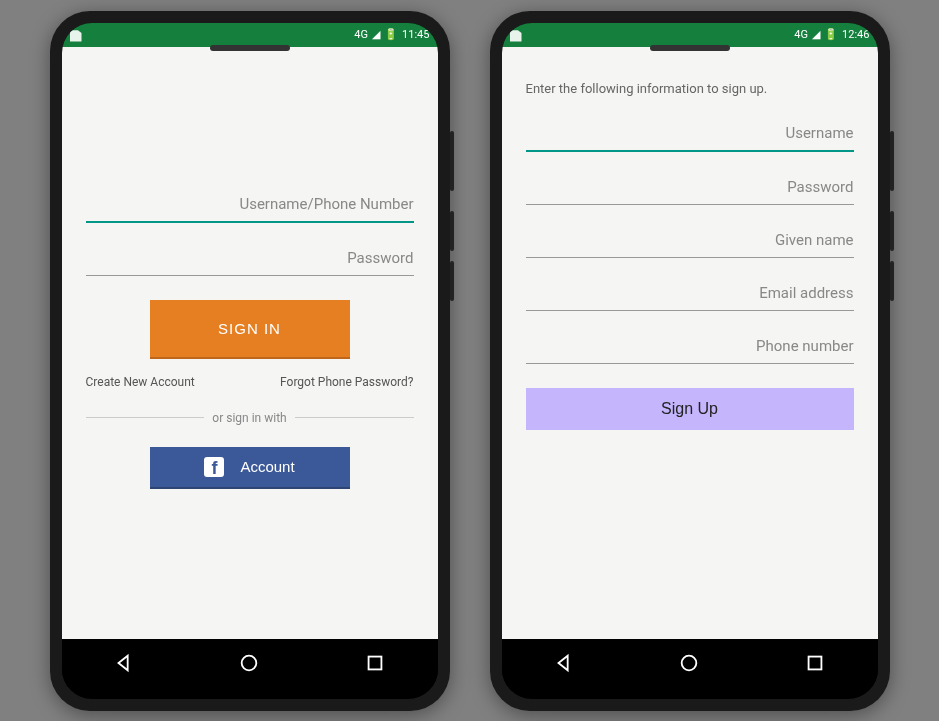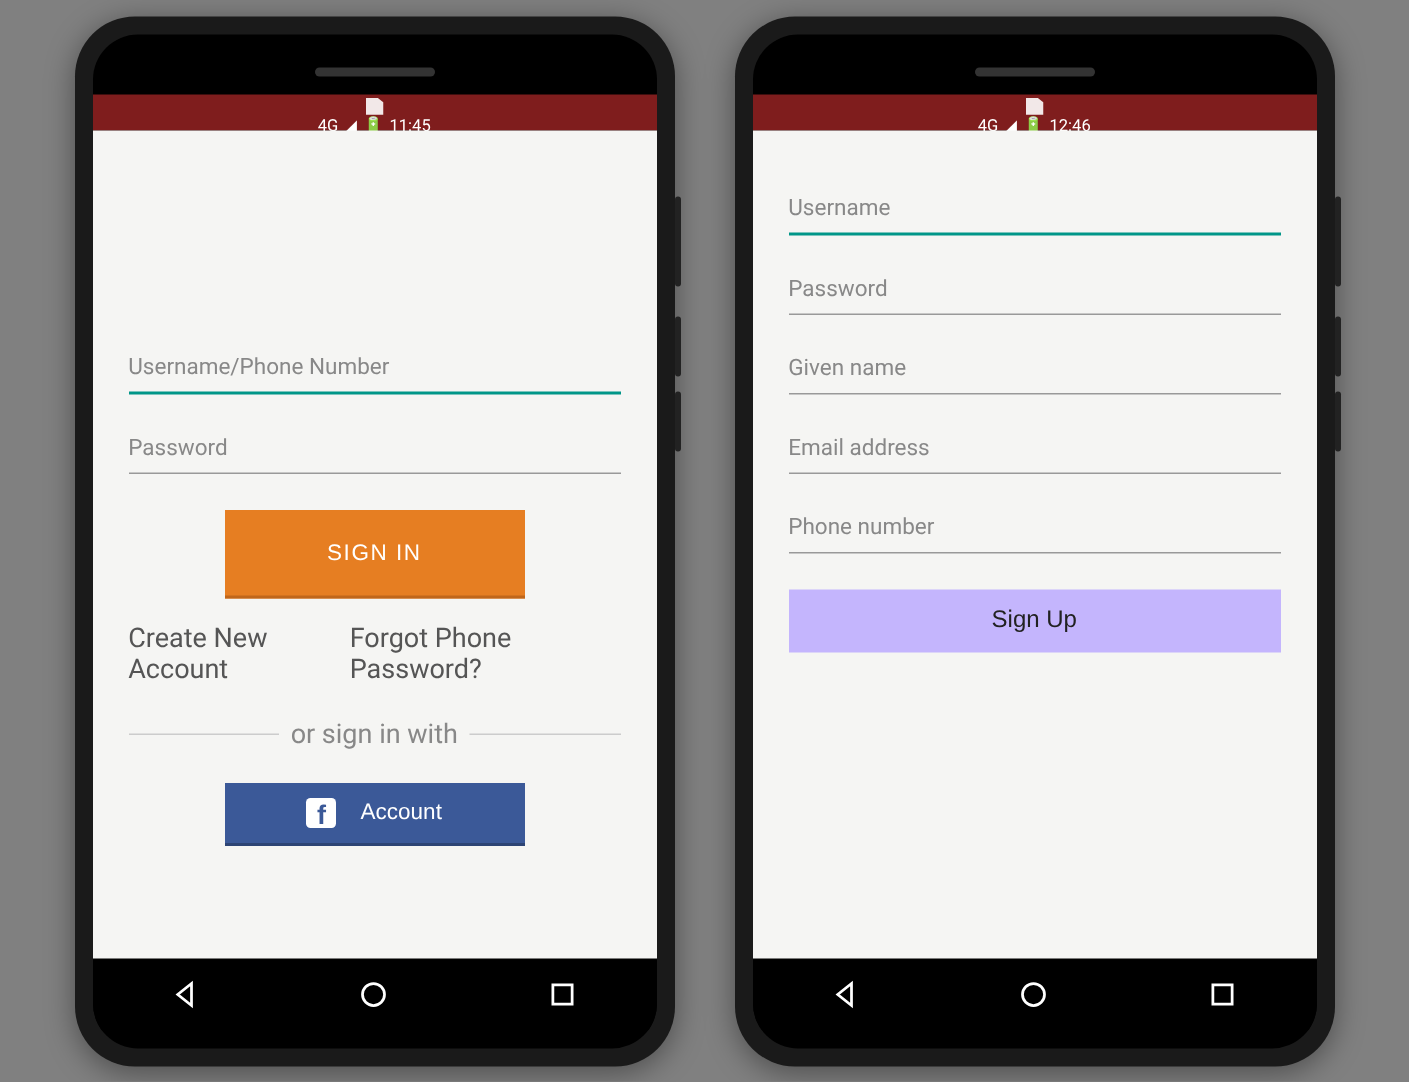--- a/index.html
+++ b/index.html
@@ -48,29 +48,27 @@
       right: -4px;
       width: 4px;
       background: #222;
       border-radius: 2px;
     }
     .side-button.b1 { top: 120px; height: 60px; }
     .side-button.b2 { top: 200px; height: 40px; }
     .side-button.b3 { top: 250px; height: 40px; }
     .statusbar {
       height: 24px;
-      background: #7f1d1d;
+      background: #15803d;
       color: #fff;
       display: flex;
       align-items: center;
       justify-content: space-between;
       padding: 0 8px;
       font-size: 11px;
-      margin-top: 40px;
-      flex-direction: column;
     }
     .statusbar-left { display: flex; align-items: center; gap: 4px; }
     .statusbar-right { display: flex; align-items: center; gap: 4px; }
     .sim-icon {
       width: 12px; height: 14px;
       background: #fff;
       clip-path: polygon(0 20%, 70% 20%, 100% 40%, 100% 100%, 0 100%);
       opacity: 0.9;
     }
     .screen {
@@ -96,58 +94,59 @@
       width: 100%;
       border: none;
       border-bottom: 1px solid #999;
       padding: 8px 0;
       font-size: 15px;
       color: #15803d;
       background: transparent;
       margin-bottom: 18px;
       outline: none;
       font-family: inherit;
+      text-align: right;
     }
     .field.focused {
       border-bottom: 2px solid #009688;
     }
     .signin-btn {
       display: block;
       width: 200px;
       margin: 6px auto 16px;
       background: #E67E22;
       color: #fff;
       border: none;
       padding: 20px 0;
       font-size: 15px;
       letter-spacing: 1px;
       cursor: pointer;
       border-bottom: 2px solid #c0661a;
     }
     .links-row {
       display: flex;
       justify-content: space-between;
-      font-size: 18px;
+      font-size: 12px;
       color: #555;
       margin-bottom: 22px;
     }
     .links-row span { cursor: pointer; }
     .divider-row {
       display: flex;
       align-items: center;
       gap: 8px;
       margin-bottom: 22px;
     }
     .divider-line {
       flex: 1;
       height: 1px;
       background: #ccc;
     }
     .divider-text {
-      font-size: 18px;
+      font-size: 12px;
       color: #888;
     }
     .fb-btn {
       display: flex;
       align-items: center;
       justify-content: center;
       gap: 16px;
       width: 200px;
       margin: 0 auto;
       background: #3b5998;
@@ -258,20 +257,21 @@
       </div>
       <div class="statusbar-right">
         <span>4G</span>
         <span>◢</span>
         <span>🔋</span>
         <span>12:46</span>
       </div>
     </div>
     <div class="screen">
       <div class="signup-content">
+        <div class="instruction">Enter the following information to sign up.</div>
         <input class="field focused" placeholder="Username" style="">
         <input class="field" type="password" placeholder="Password" style="">
         <input class="field" placeholder="Given name" style="">
         <input class="field" placeholder="Email address" style="">
         <input class="field" placeholder="Phone number" style="">
         <button class="signup-btn">Sign Up</button>
       </div>
     </div>
     <div class="navbar">
       <div class="nav-icon"><svg viewBox="0 0 24 24">

